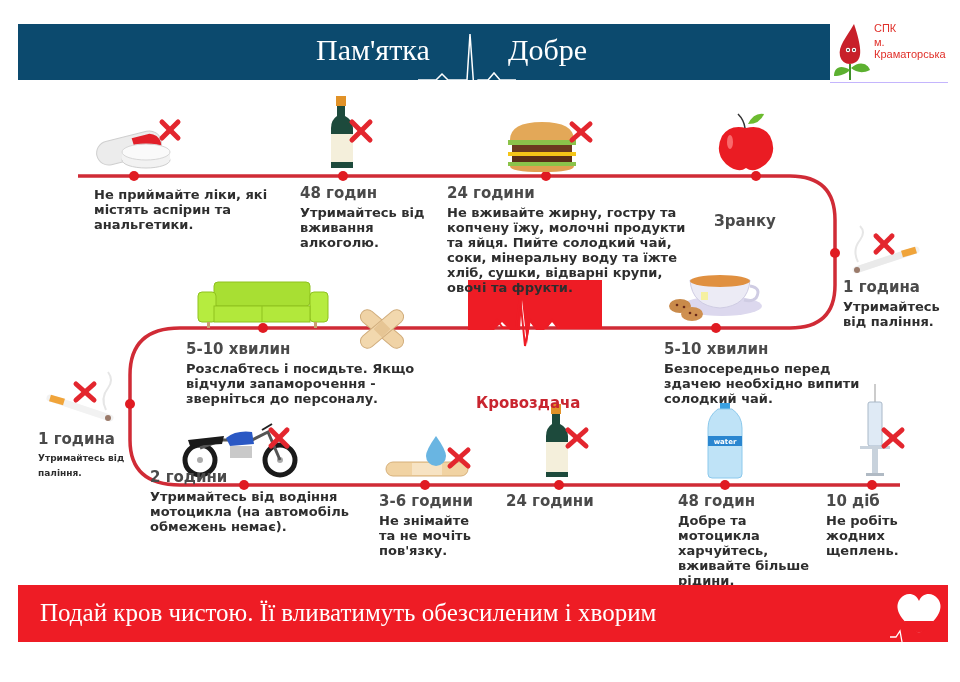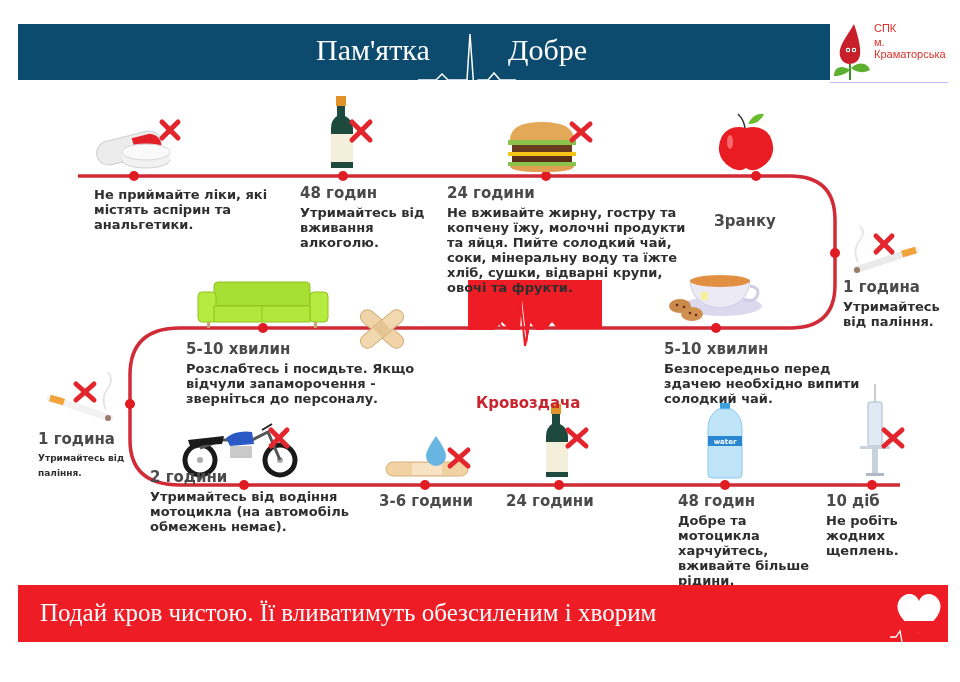--- a/index.html
+++ b/index.html
@@ -263,20 +263,21 @@
 <div class="step" style="left:38px; top:430px; width:90px;">
   <div class="step-title">1 година</div>
   <div class="step-desc" style="font-size:9px;">Утримайтесь від паління.</div>
 </div>
 <div class="step" style="left:150px; top:468px; width:228px;">
   <div class="step-title">2 години</div>
   <div class="step-desc">Утримайтесь від водіння мотоцикла (на автомобіль обмежень немає).</div>
 </div>
 <div class="step" style="left:379px; top:492px; width:108px;">
   <div class="step-title">3-6 години</div>
+  <div class="step-desc">Не знімайте та не мочіть пов'язку.</div>
 </div>
 <div class="step" style="left:506px; top:492px; width:160px;">
   <div class="step-title">24 години</div>
 </div>
 <div class="step" style="left:678px; top:492px; width:134px;">
   <div class="step-title">48 годин</div>
   <div class="step-desc">Добре та мотоцикла харчуйтесь, вживайте більше рідини.</div>
 </div>
 <div class="step" style="left:826px; top:492px; width:130px;">
   <div class="step-title">10 діб</div>

